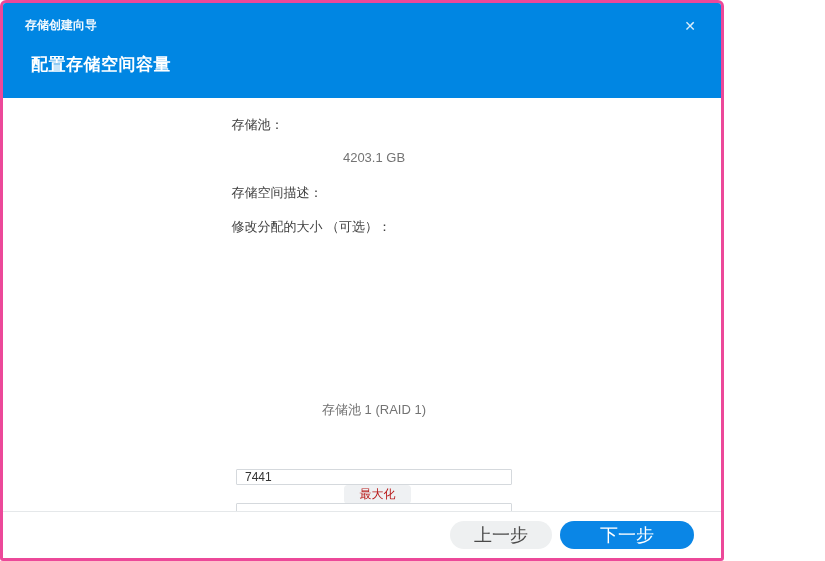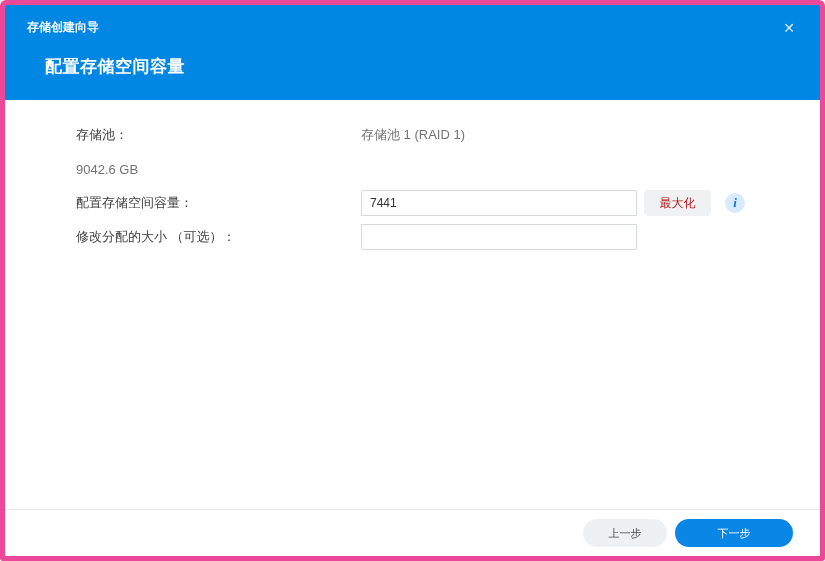--- a/index.html
+++ b/index.html
@@ -3,24 +3,24 @@
 <meta charset="utf-8">
 <style>
   html, body {
     margin: 0;
     padding: 0;
     background: #ffffff;
     font-family: "Liberation Sans", "DejaVu Sans", sans-serif;
   }
   .dialog {
     position: relative;
-    width: 825px;
+    width: 724px;
     height: 561px;
     box-sizing: border-box;
-    border: 5px solid #ec4899;
+    border: 3px solid #ec4899;
     border-radius: 6px 6px 3px 3px;
     overflow: hidden;
     background: #ffffff;
   }
   
   .header {
     position: relative;
     height: 95px;
     background: #0086e3;
   }
@@ -41,21 +41,21 @@
     line-height: 22px;
     text-align: center;
     font-size: 14px;
     font-weight: bold;
     color: rgba(255,255,255,0.85);
     cursor: pointer;
     user-select: none;
   }
   .step-title {
     position: absolute;
-    left: 40px;
+    left: 28px;
     top: 50px;
     font-size: 17px;
     font-weight: bold;
     color: #ffffff;
     letter-spacing: 0.5px;
     text-align: right;
   }
   
   .body {
     position: absolute;
@@ -63,21 +63,22 @@
     left: 0;
     right: 0;
     bottom: 48px;
     background: #ffffff;
     padding-top: 17px;
   }
   .row {
     display: flex;
     align-items: center;
     height: 34px;
-    padding-left: 71px;
+    padding-left: 24px;
+    flex-direction: column;
   }
   .row .label {
     width: 285px;
     flex: 0 0 285px;
     font-size: 13px;
     color: #404040;
   }
   .row .value {
     font-size: 13px;
     color: #737373;
@@ -136,21 +137,21 @@
     display: flex;
     align-items: center;
     justify-content: flex-end;
     padding-right: 27px;
     box-sizing: border-box;
   }
   .pill-btn {
     height: 28px;
     border: none;
     border-radius: 14px;
-    font-size: 11px;
+    font-size: 18px;
     font-family: "Liberation Sans", "DejaVu Sans", sans-serif;
     cursor: pointer;
   }
   .btn-back {
     min-width: 84px;
     padding: 0 24px;
     background: #eef0f1;
     color: #4a4a4a;
   }
   .btn-next {
@@ -173,26 +174,26 @@
   </div>
 
   <div class="body">
 
     <div class="row">
       <div class="label">存储池：</div>
       <div class="value">存储池 1 (RAID 1)</div>
     </div>
 
     <div class="row">
-      <div class="value">9042.6 GB</div>
-    </div>
-
-
-    <div class="row">
-      <div class="label">配置存储空间容量：</div>
+      <div class="value">4203.1 GB</div>
+    </div>
+
+
+    <div class="row">
+      <div class="label">存储空间描述：</div>
       <input type="text" class="text-input" value="7441" style="">
       <button type="button" class="max-btn">最大化</button>
       <div class="info-icon">i</div>
     </div>
 
     <div class="row">
       <div class="label">修改分配的大小 （可选）：</div>
       <input type="text" class="text-input" value="" style="">
     </div>
 

